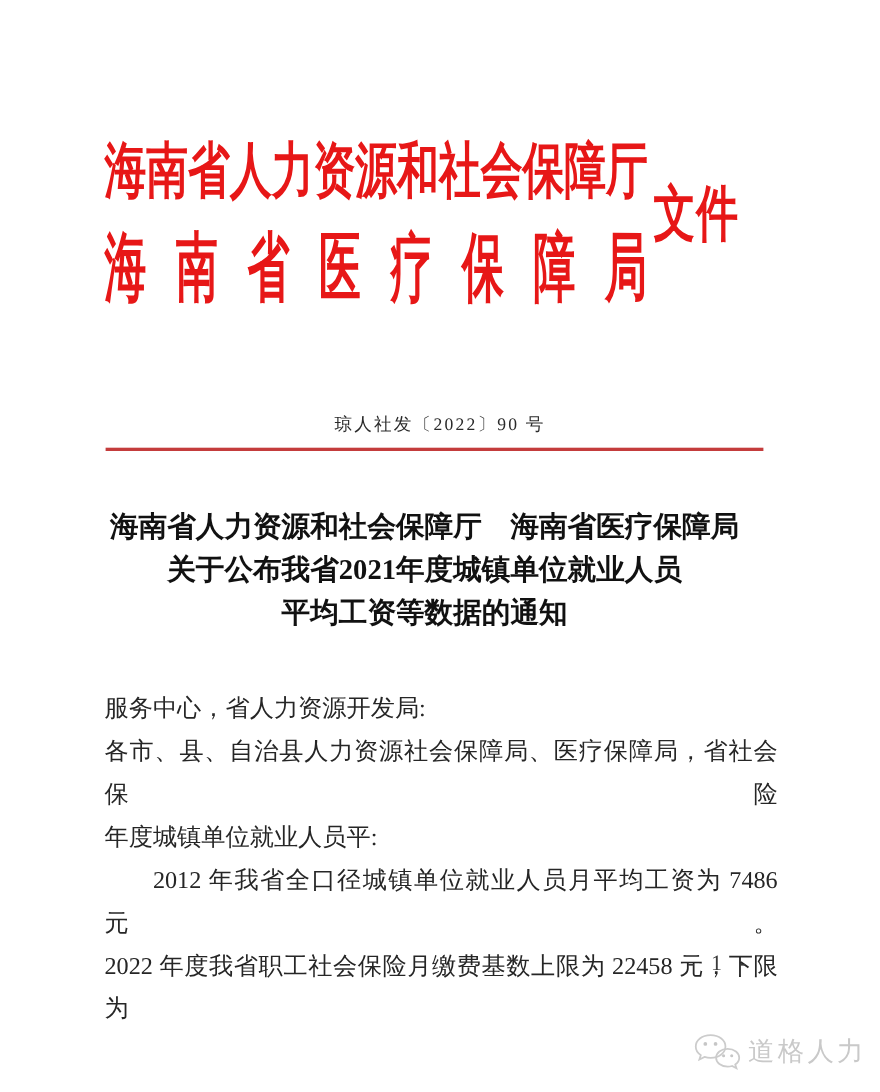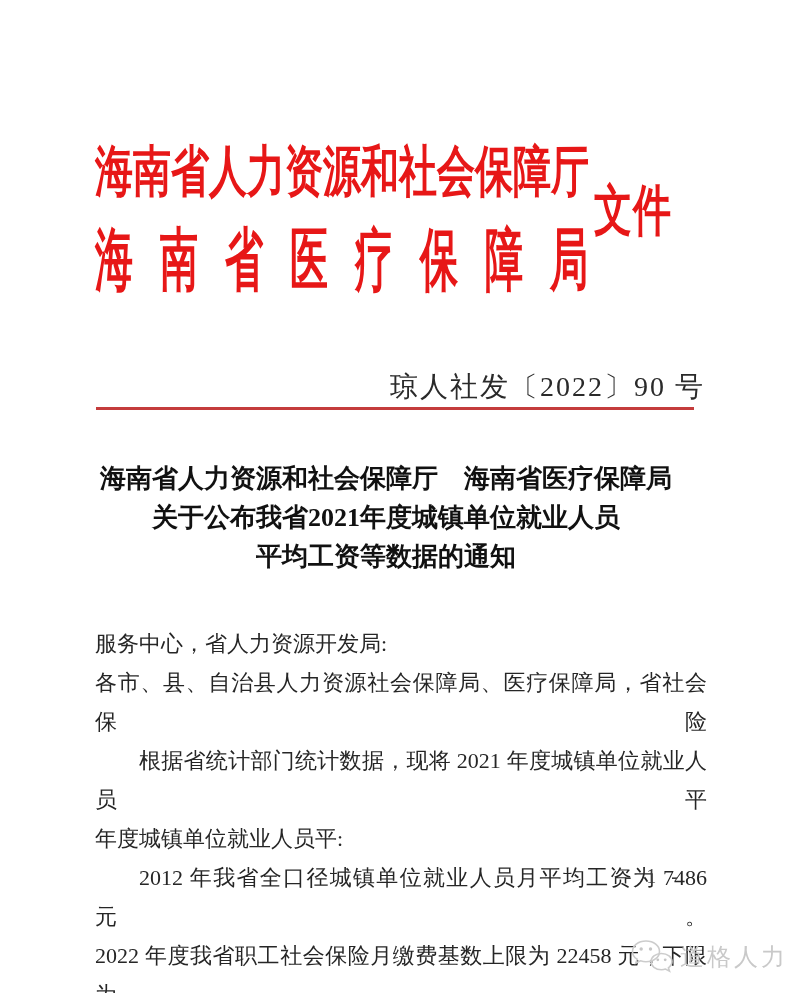--- a/index.html
+++ b/index.html
@@ -14,21 +14,21 @@
     background: #ffffff;
     overflow: hidden;
     font-family: "Liberation Serif", "DejaVu Serif", serif;
     color: #262626;
   }
 
   
   .letterhead {
     position: absolute;
     left: 95px;
-    top: 15px;
+    top: 0;
     width: 610px;
     height: 300px;
   }
   .agency-line1 {
     position: absolute;
     left: 0;
     top: 127px;
     width: 497px;
     color: #e71717;
     font-weight: 700;
@@ -66,22 +66,22 @@
     transform: scaleY(1.45);
     transform-origin: top left;
   }
 
   
   .ref-number {
     position: absolute;
     left: 95px;
     top: 373px;
     width: 610px;
-    text-align: right;
-    font-size: 28px;
+    text-align: center;
+    font-size: 16px;
     line-height: 28px;
     letter-spacing: 2px;
     color: #2a2a2a;
     white-space: nowrap;
   }
   .red-rule {
     position: absolute;
     left: 96px;
     top: 407px;
     width: 598px;
@@ -173,21 +173,20 @@
 
   <div class="doc-title">
     <div>海南省人力资源和社会保障厅　海南省医疗保障局</div>
     <div>关于公布我省2021年度城镇单位就业人员</div>
     <div>平均工资等数据的通知</div>
   </div>
 
   <div class="body-text">
     <div class="body-line">服务中心，省人力资源开发局:</div>
     <div class="body-line full">各市、县、自治县人力资源社会保障局、医疗保障局，省社会保险</div>
-    <div class="body-line full indent">根据省统计部门统计数据，现将 2021 年度城镇单位就业人员平</div>
     <div class="body-line">年度城镇单位就业人员平:</div>
     <div class="body-line full indent">2012 年我省全口径城镇单位就业人员月平均工资为 7486 元。</div>
     <div class="body-line full">2022 年度我省职工社会保险月缴费基数上限为 22458 元，下限为</div>
   </div>
 
   <div class="page-number">- 1 -</div>
 
   <div class="watermark">
     <span>
       <svg width="46" height="38" viewBox="0 0 46 38">

